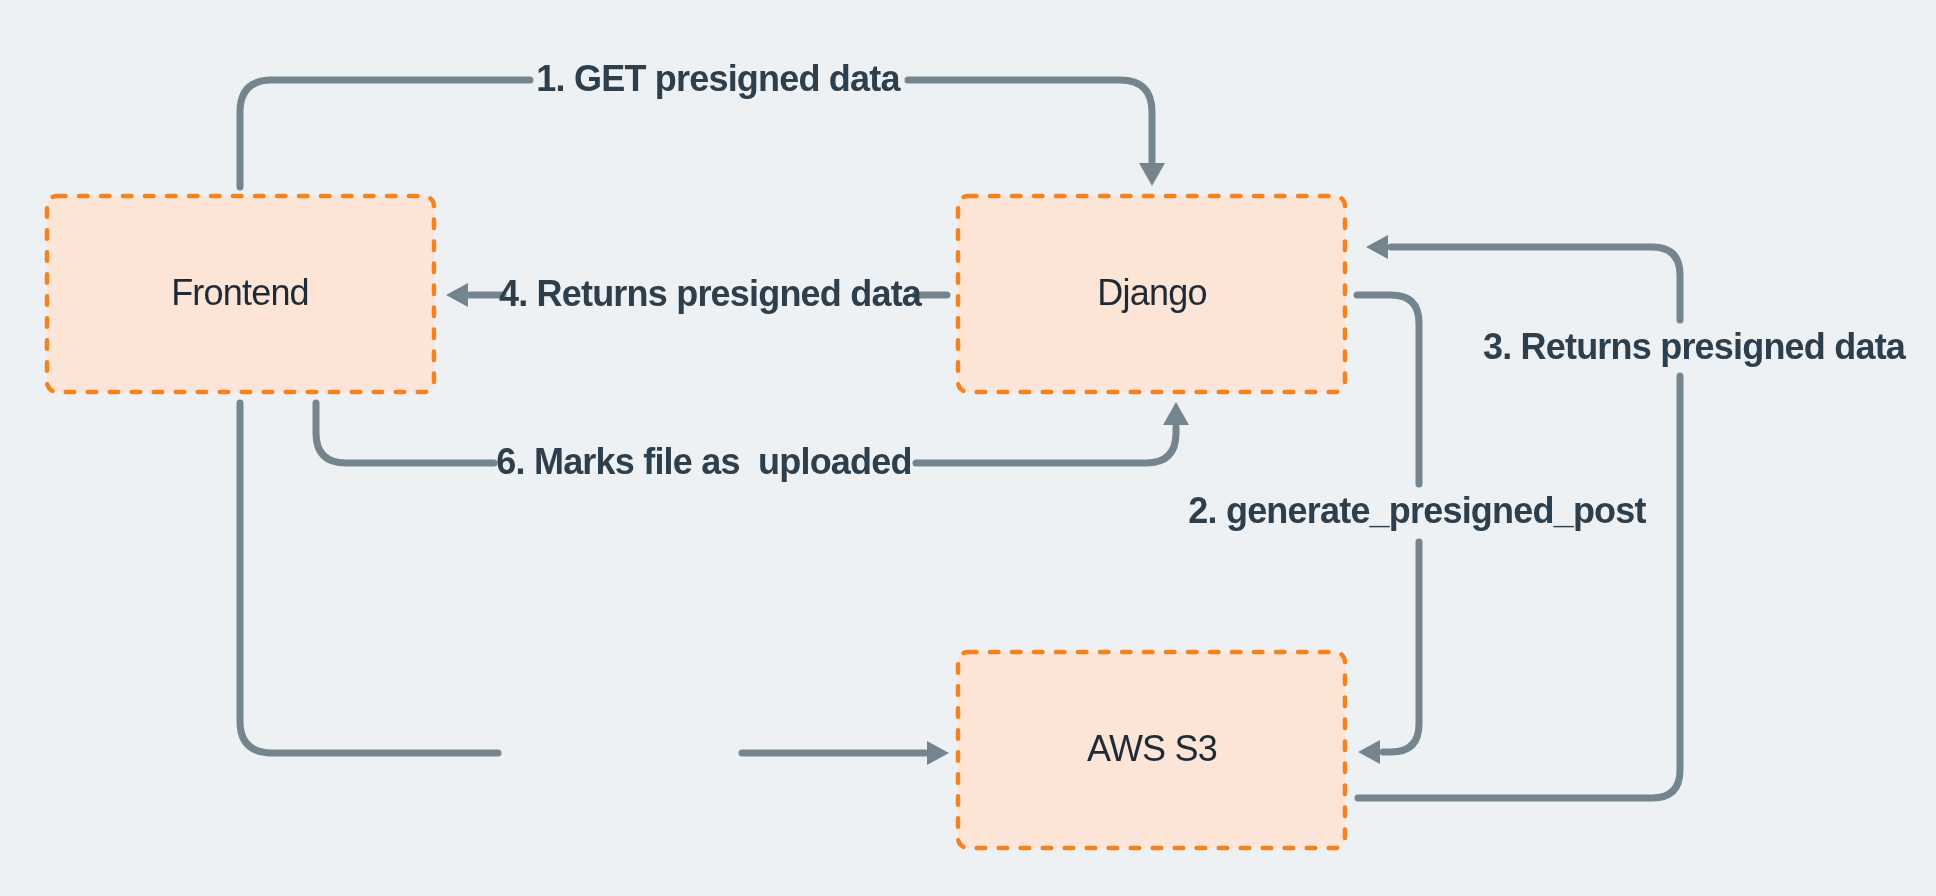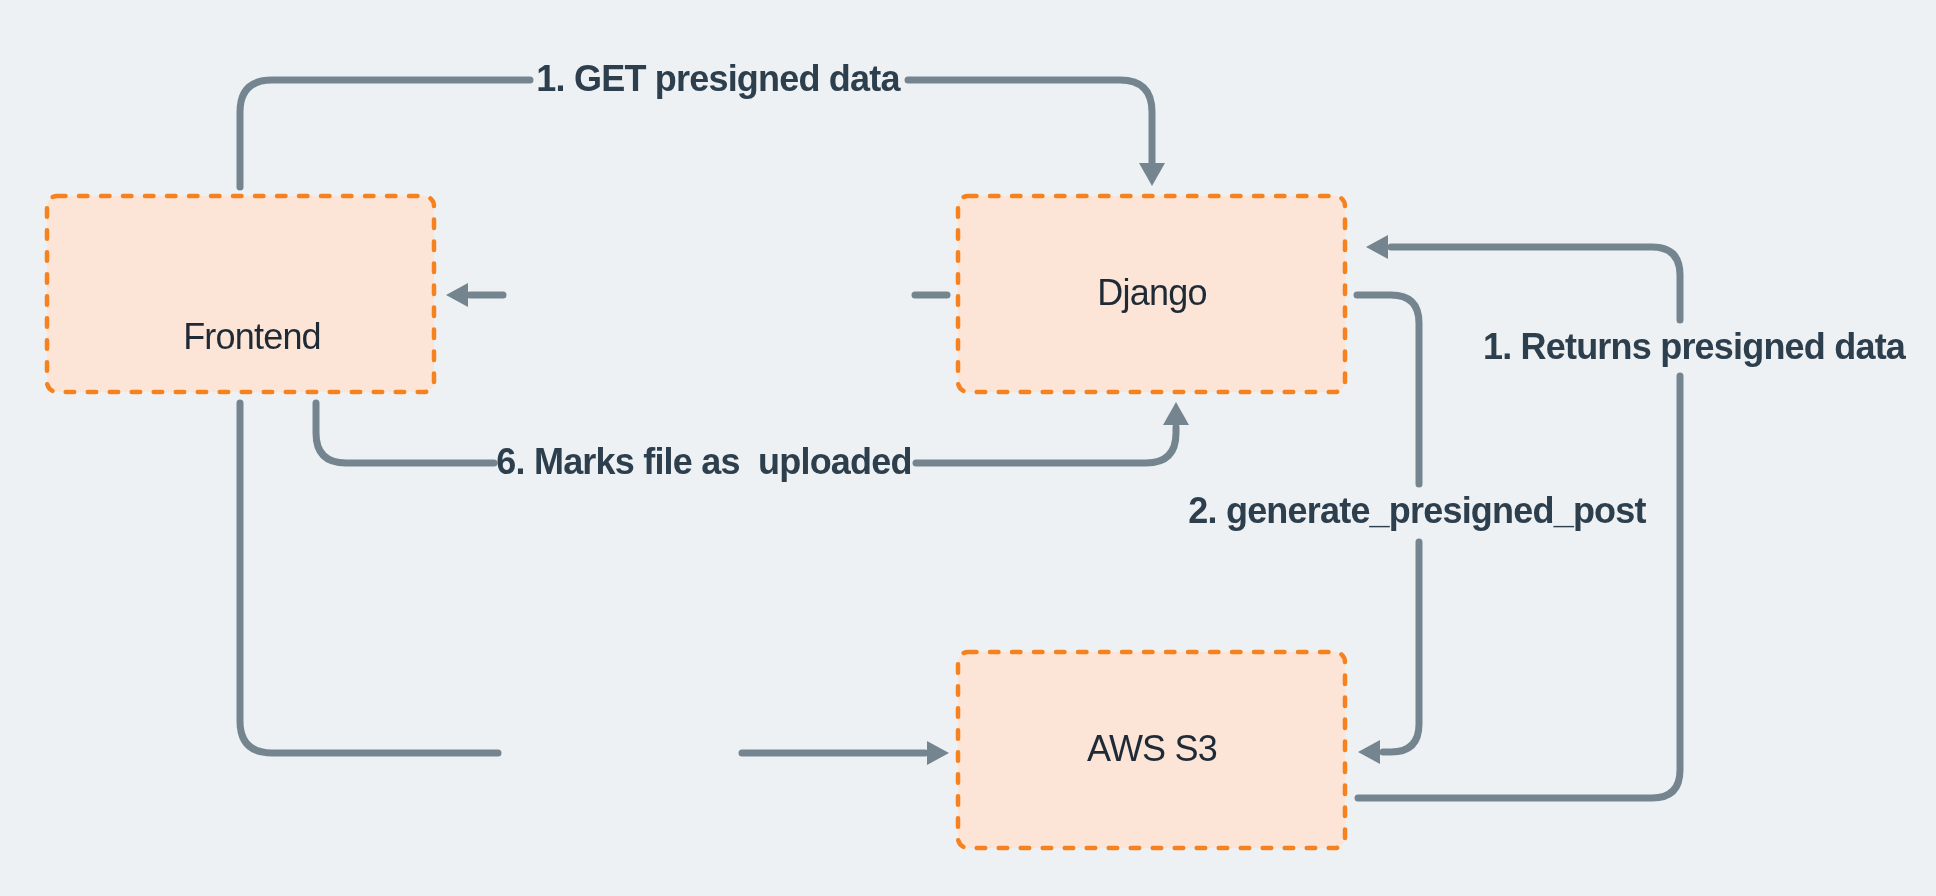--- a/index.html
+++ b/index.html
@@ -86,22 +86,23 @@
       </g>
     </g>
 
     <g fill="#fce4d6" stroke="#f5811f" stroke-width="4.5" stroke-linecap="round" stroke-dasharray="8.5 13.5">
       <rect x="47" y="196" width="387" height="196" rx="10"></rect>
       <rect x="958" y="196" width="387" height="196" rx="10"></rect>
       <rect x="958" y="652" width="387" height="196" rx="10"></rect>
     </g>
   </svg>
 
-  <div class="node-lbl" style="left:252px; top:294px;margin-top:44px;">Frontend</div>
+  <div class="node-lbl" style="left:240px; top:294px;">Frontend</div>
   <div class="node-lbl" style="left:1152px; top:294px;">Django</div>
   <div class="node-lbl" style="left:1152px; top:750px;">AWS S3</div>
 
   <div class="lbl" style="left:718px; top:80px;">1. GET presigned data</div>
   <div class="lbl" style="left:1417px; top:512px;text-align:center;">2. generate_presigned_post</div>
-  <div class="lbl" style="left:1694px; top:348px;">1. Returns presigned data</div>
+  <div class="lbl" style="left:1694px; top:348px;">3. Returns presigned data</div>
+  <div class="lbl" style="left:710px; top:295px;">4. Returns presigned data</div>
   <div class="lbl" style="left:704px; top:463px;text-align:right;">6. Marks file as  uploaded</div>
 
 </div>
 
 </body></html>

